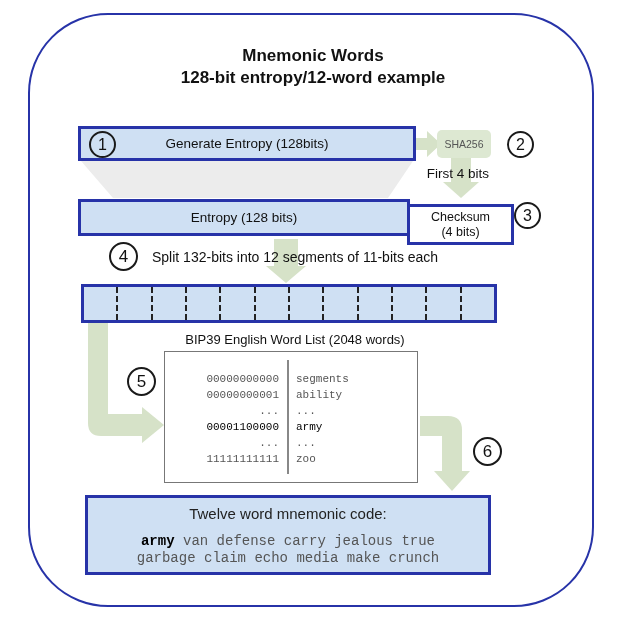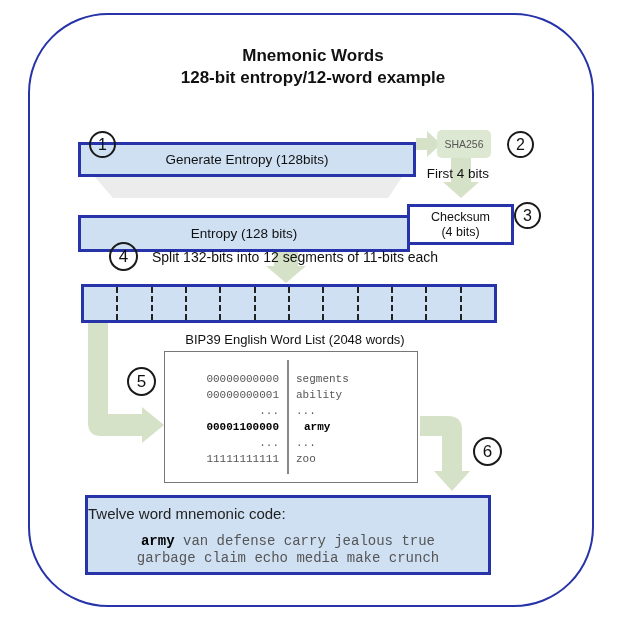--- a/index.html
+++ b/index.html
@@ -20,21 +20,21 @@
 
   .title{position:absolute;left:0;width:626px;text-align:center;
          font-weight:bold;font-size:17px;line-height:22px;color:#111;}
   .title.l1{top:45px;}
   .title.l2{top:67px;}
 
   svg.decor{position:absolute;left:0;top:0;}
 
   .bluebox{position:absolute;background:var(--box-fill-blue);
            border:3px solid var(--frame-blue);display:flex;align-items:center;justify-content:center;
-           font-size:13.5px;color:#111;margin-top:16px;}
+           font-size:13.5px;color:#111;}
   .box-generate{left:78px;top:126px;width:338px;height:35px;}
   .box-entropy{left:78px;top:199px;width:332px;height:37px;}
   .box-checksum{position:absolute;left:407px;top:204px;width:107px;height:41px;background:#fff;
                 border:3px solid var(--frame-blue);display:flex;flex-direction:column;
                 align-items:center;justify-content:center;font-size:12.5px;line-height:15px;color:#111;}
 
   .shabox{position:absolute;left:437px;top:130px;width:54px;height:28px;border-radius:5px;
           background:var(--sha-fill-green);display:flex;align-items:center;justify-content:center;
           font-size:10.5px;color:#555;}
 
@@ -58,25 +58,25 @@
 
   .wlcap{position:absolute;left:150px;top:332px;width:290px;text-align:center;font-size:13px;color:#111;}
 
   .wordlist{position:absolute;left:164px;top:351px;width:254px;height:132px;background:#fff;
             border:1.5px solid #777;font-family:"Liberation Mono","DejaVu Sans Mono",monospace;
             font-size:11px;line-height:16px;color:var(--muted-text);padding-top:19px;}
   .wl-divider{position:absolute;left:122px;top:8px;bottom:8px;width:1.5px;background:#888;}
   .wl-row{display:flex;}
   .wl-bits{width:114px;text-align:right;}
   .wl-word{padding-left:17px;}
-  .wl-row.hl{color:#000;font-weight:bold;gap:8px;}
+  .wl-row.hl{color:#000;font-weight:normal;}
 
   .mnembox{position:absolute;left:85px;top:495px;width:406px;height:80px;
            background:var(--box-fill-blue);border:3px solid var(--frame-blue);}
-  .mnem-caption{position:absolute;left:0;top:7px;width:100%;text-align:left;font-size:15px;color:#222;}
+  .mnem-caption{position:absolute;left:0;top:7px;width:100%;text-align:center;font-size:15px;color:#222;}
   .mnem-words{position:absolute;left:0;top:35px;width:100%;text-align:center;
               font-family:"Liberation Mono","DejaVu Sans Mono",monospace;font-size:14px;
               line-height:17px;color:var(--muted-text);}
   .mnem-words b{color:#000;}
 </style>
 </head>
 <body>
 
 <div class="canvas">
 

